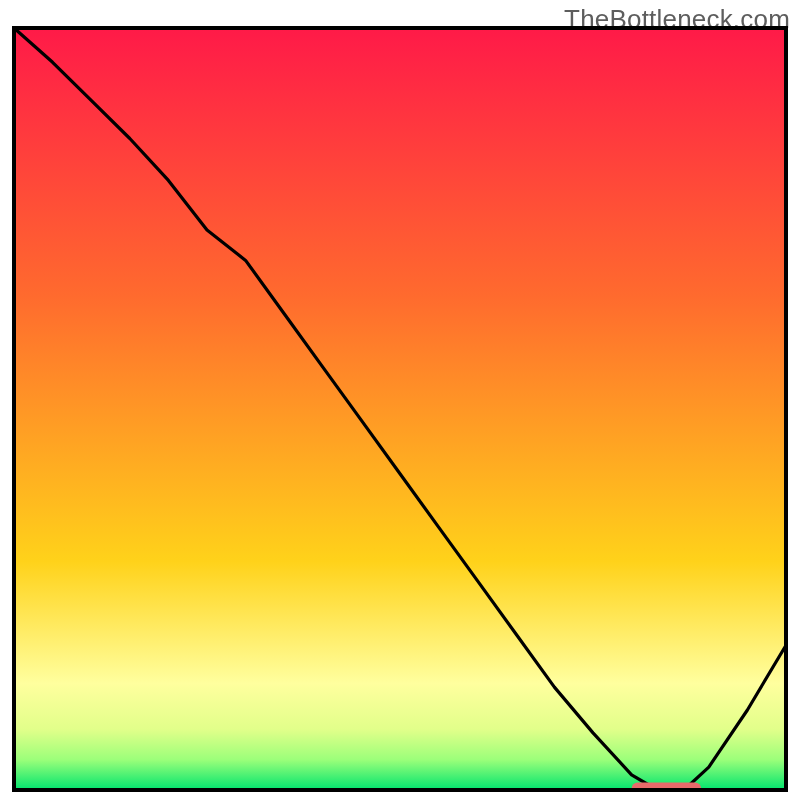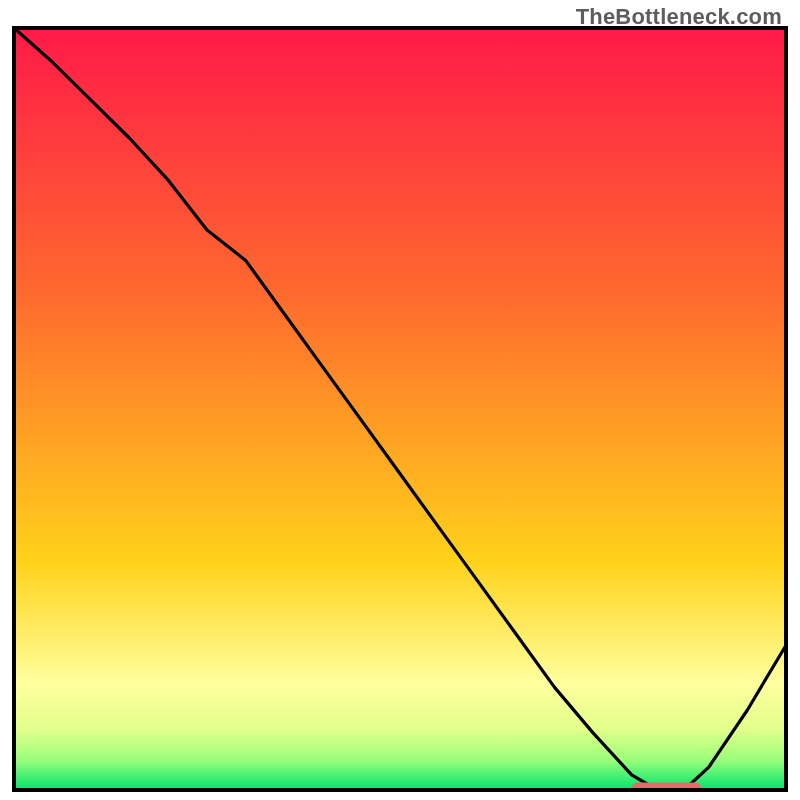--- a/index.html
+++ b/index.html
@@ -12,23 +12,23 @@
     font-family: Arial, Helvetica, sans-serif;
   }
   .wrap {
     position: relative;
     width: 800px;
     height: 800px;
   }
   .watermark {
     position: absolute;
     top: 4px;
-    right: 18px;
-    font-size: 22px;
-    font-weight: 700;
+    right: 10px;
+    font-size: 26px;
+    font-weight: 400;
     color: #5d5d5d;
     letter-spacing: 0.2px;
   }
   svg.chart {
     position: absolute;
     top: 26px;
     left: 12px;
     width: 776px;
     height: 766px;
     display: block;

